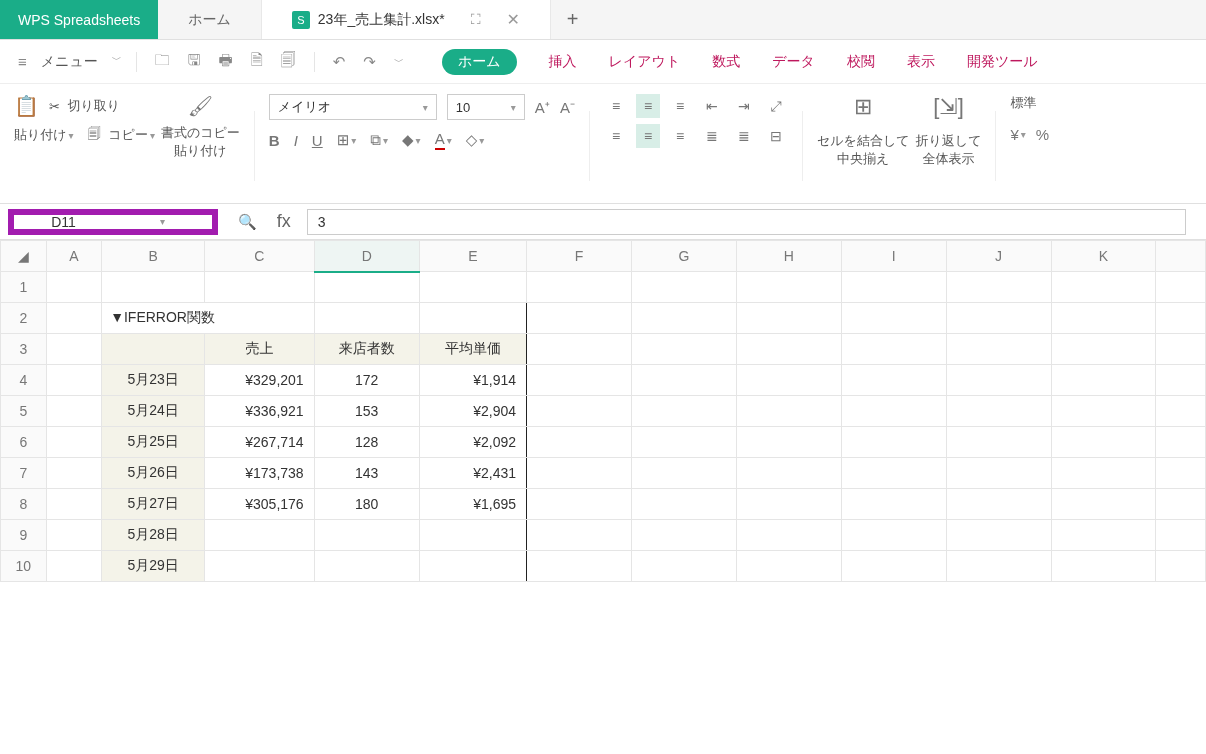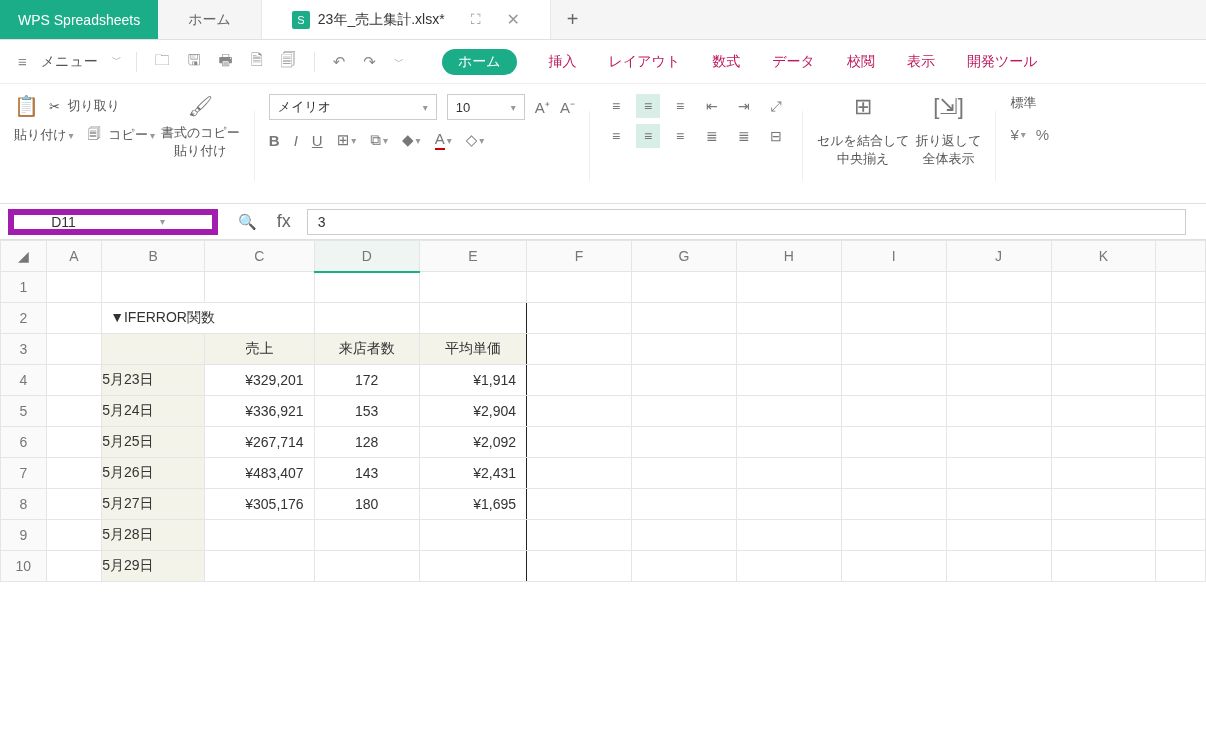--- a/index.html
+++ b/index.html
@@ -53,21 +53,21 @@
 .sheet-area { position: relative; overflow: hidden; }
 .grid { border-collapse: collapse; table-layout: fixed; }
 .grid th, .grid td { border: 1px solid #e5e5e5; height: 31px; font-size: 14px; font-weight: normal; }
 .grid th { background: #fafafa; color: #777; text-align: center; }
 .grid .rowhdr { width: 46px; background: #fafafa; text-align: center; color: #777; }
 .colA { width: 56px; } .colB { width: 104px; } .colC { width: 110px; }
 .colD { width: 106px; } .colE { width: 108px; } .colF,.colG,.colH,.colI,.colJ,.colK { width: 106px; } .colL{width:50px;}
 
 .data-title { font-weight: bold; font-size: 16px; text-align: left; padding-left: 8px; }
 .data-hdr { text-align: center; background:#f4f3e9; }
-.data-date { text-align: left; }
+.data-date { text-align: center; }
 .data-num { text-align: right; padding-right: 10px; }
 .data-ctr { text-align: center; }
 .bT{border-top:1.5px solid #222 !important;} .bB{border-bottom:1.5px solid #222 !important;}
 .bL{border-left:1.5px solid #222 !important;} .bR{border-right:1.5px solid #222 !important;}
 .shaded { background:#f4f3e9; }
 
 .active-cell { outline: 2px solid #1aad88; outline-offset: -2px; position: relative; }
 .active-cell::after { content:''; position:absolute; right:-3px; bottom:-3px; width:6px; height:6px; background:#1aad88; }
 .col-active { background: #eef5f3 !important; border-bottom: 2px solid #1aad88 !important; }
 .row-active { background: #eef5f3 !important; border-right: 2px solid #1aad88 !important; }
@@ -351,21 +351,21 @@
           <td></td>
           <td></td>
           <td></td>
           <td></td>
           <td></td>
         </tr>
   <tr>
           <th class="rowhdr">7</th>
           <td></td>
     <td class="data-date shaded bL">5月26日</td>
-    <td class="data-num">¥483,407</td>
+    <td class="data-num">¥173,738</td>
     <td class="data-ctr">143</td>
     <td class="data-num bR">¥2,431</td>
     <td></td>
           <td></td>
           <td></td>
           <td></td>
           <td></td>
           <td></td>
           <td></td>
         </tr>

